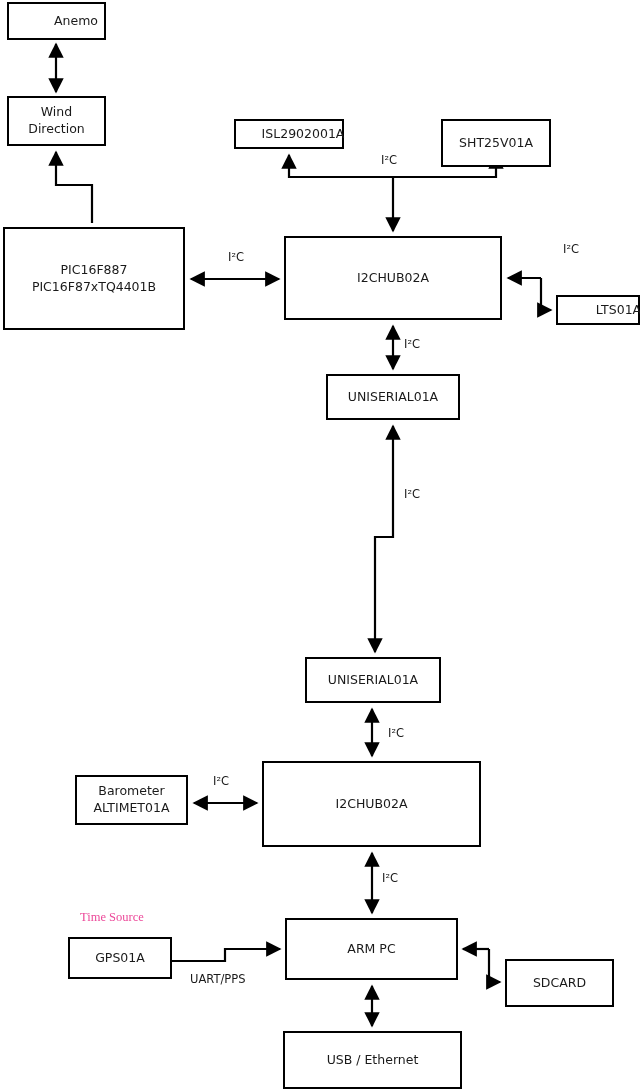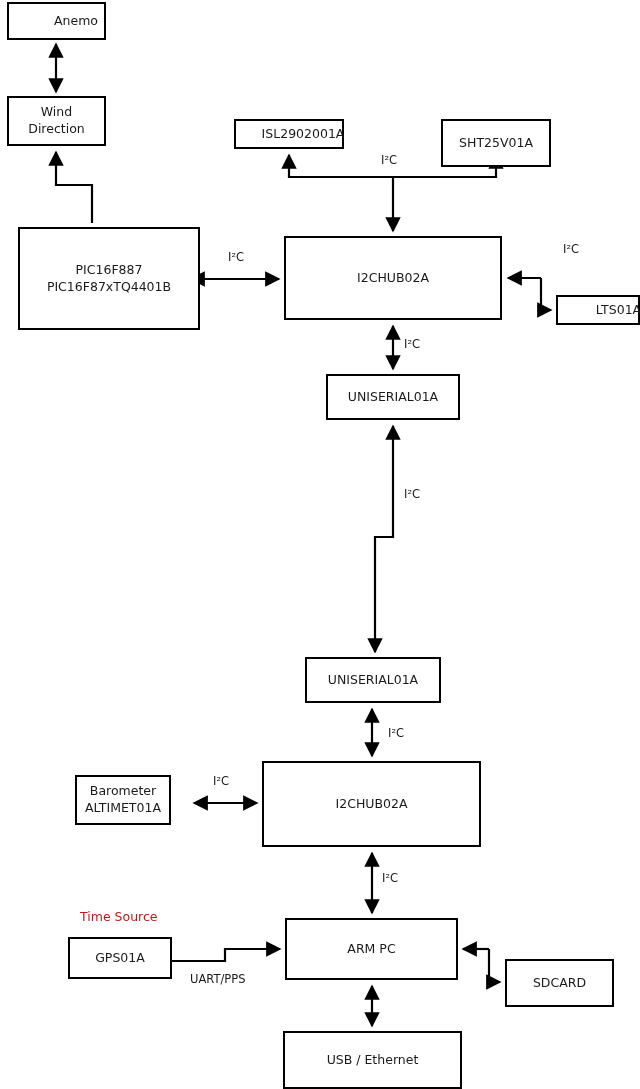--- a/index.html
+++ b/index.html
@@ -45,25 +45,26 @@
   .edge-label {
     position: absolute;
     color: #1a1a1a;
     font-size: 11.5px;
     line-height: 1;
     white-space: nowrap;
     z-index: 3;
   }
   .free-label {
     position: absolute;
-    color: #b91c1c;
+    color: #ec4899;
     font-size: 12.5px;
     line-height: 1;
     white-space: nowrap;
     z-index: 3;
+    font-family: Liberation Serif, serif;
   }
 </style>
 </head>
 <body>
 
 <div id="diagram-root">
 
   <svg id="wires" viewBox="0 0 640 1089" width="640" height="1089" aria-hidden="true">
     <defs>
       <marker id="arrowEnd" viewBox="0 0 10 10" refX="9" refY="5" markerWidth="7" markerHeight="7" orient="auto-start-reverse">
@@ -110,21 +111,21 @@
 
   <div class="node" style="left:7px;top:2px;width:99px;height:38px;padding-left:39px;">
     <span class="node-label">Anemo</span>
   </div>
 
   <div class="node" style="left:7px;top:96px;width:99px;height:50px;">
     <span class="node-label">Wind
 Direction</span>
   </div>
 
-  <div class="node" style="left:18px;top:227px;width:182px;height:103px;">
+  <div class="node" style="left:3px;top:227px;width:182px;height:103px;">
     <span class="node-label">PIC16F887
 PIC16F87xTQ4401B</span>
   </div>
 
   <div class="node" style="left:234px;top:119px;width:110px;height:30px;padding-left:28px;">
     <span class="node-label">ISL2902001A</span>
   </div>
 
   <div class="node" style="left:441px;top:119px;width:110px;height:48px;">
     <span class="node-label">SHT25V01A</span>
@@ -143,21 +144,21 @@
   </div>
 
   <div class="node" style="left:305px;top:657px;width:136px;height:46px;">
     <span class="node-label">UNISERIAL01A</span>
   </div>
 
   <div class="node" style="left:262px;top:761px;width:219px;height:86px;">
     <span class="node-label">I2CHUB02A</span>
   </div>
 
-  <div class="node" style="left:75px;top:775px;width:96px;height:50px;">
+  <div class="node" style="left:75px;top:775px;width:113px;height:50px;">
     <span class="node-label">Barometer
 ALTIMET01A</span>
   </div>
 
   <div class="node" style="left:68px;top:937px;width:104px;height:42px;">
     <span class="node-label">GPS01A</span>
   </div>
 
   <div class="node" style="left:285px;top:918px;width:173px;height:62px;">
     <span class="node-label">ARM PC</span>

